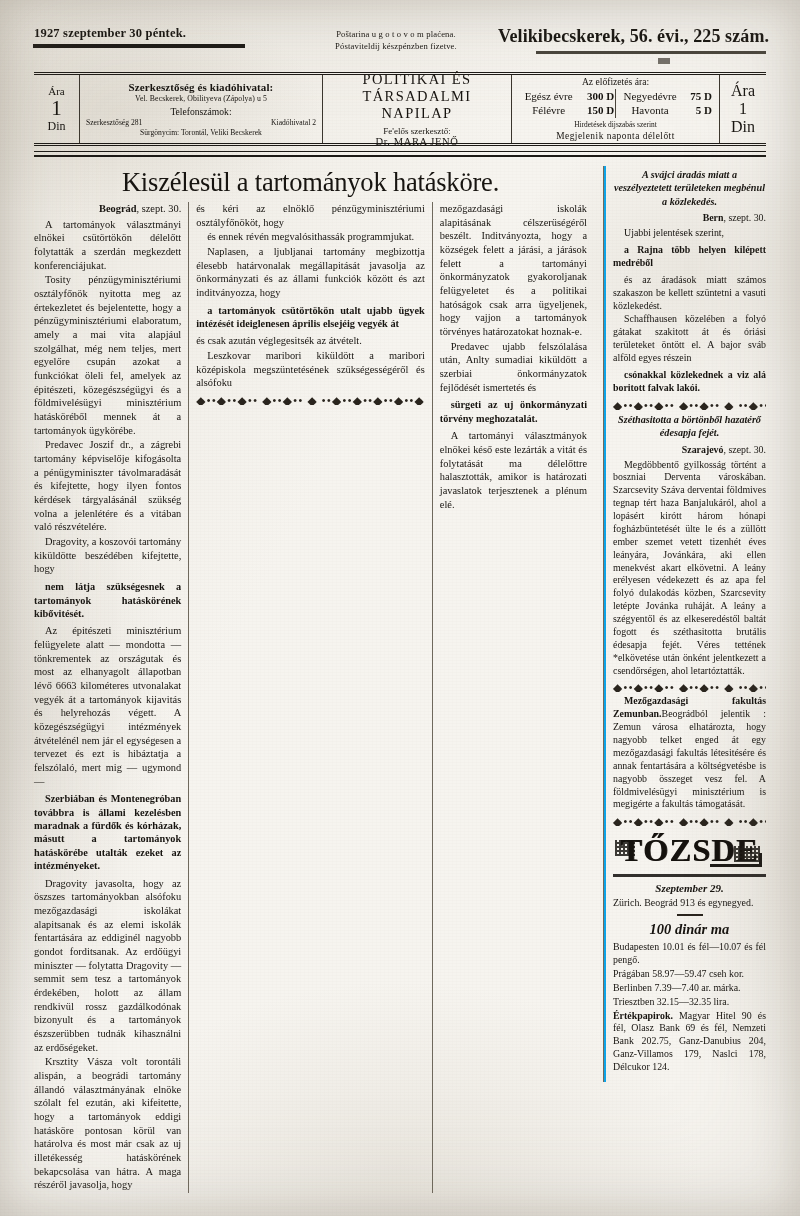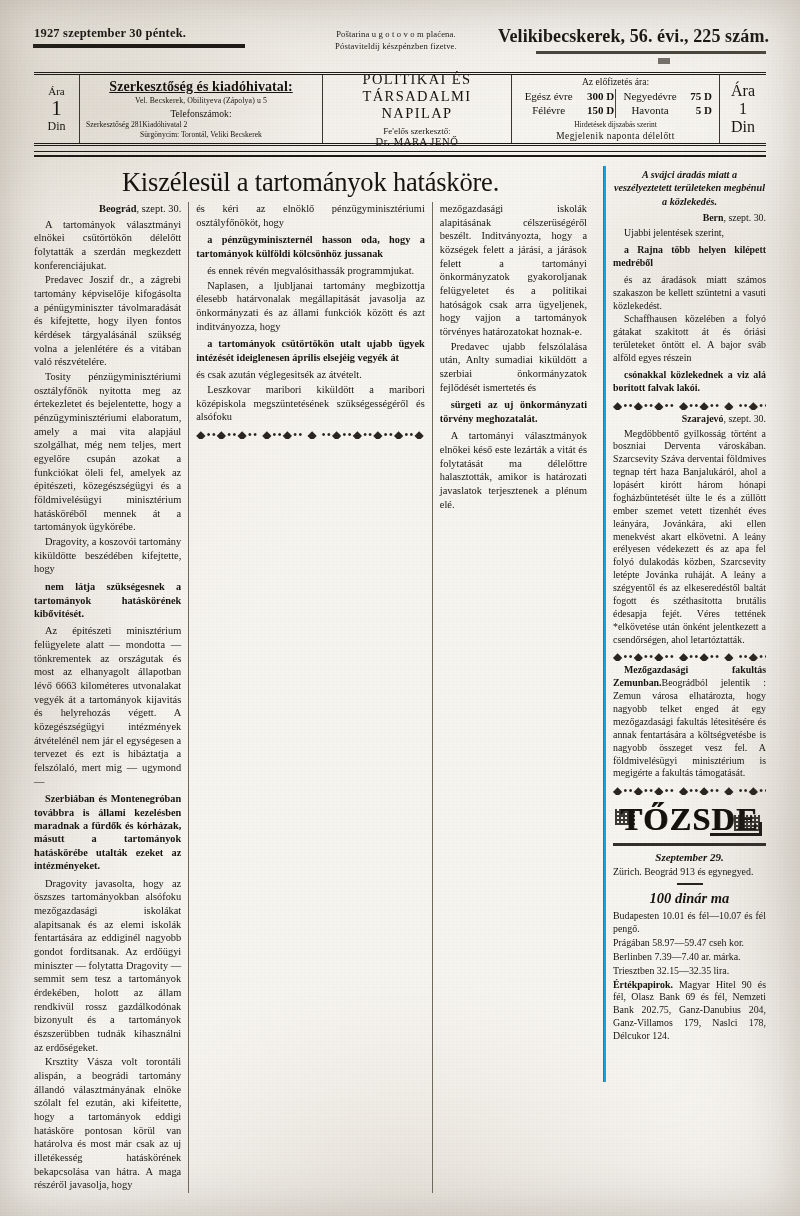--- a/index.html
+++ b/index.html
@@ -69,24 +69,24 @@
   .np{
     margin-top:8px;border-top:3px double #1d1a16;border-bottom:3px double #1d1a16;
     display:flex;align-items:stretch;height:68px;
   }
   .np-cell{display:flex;flex-direction:column;justify-content:center;padding:0 6px;box-sizing:border-box;}
   .np-price{width:46px;text-align:center;border-right:1px solid #3b362e;}
   .np-price .lbl{font-size:11px;}
   .np-price .num{font-size:21px;line-height:22px;font-weight:400;}
   .np-price .cur{font-size:12px;}
   .np-office{width:243px;text-align:center;border-right:1px solid #3b362e;line-height:1.28;}
-  .np-office .a{font-size:14px;font-weight:700;letter-spacing:.1px;text-decoration:underline;}
+  .np-office .a{font-size:11px;font-weight:700;letter-spacing:.1px;}
   .np-office .b{font-size:7.8px;letter-spacing:.1px;}
   .np-office .c{font-size:9.6px;margin-top:2px;}
-  .np-office .d{font-size:7.6px;display:flex;justify-content:flex-start;}
+  .np-office .d{font-size:7.6px;display:flex;justify-content:space-between;}
   .np-office .e{font-size:7.6px;}
   .np-mid{flex:1;text-align:center;border-right:1px solid #3b362e;}
   .np-mid .k{font-size:14.5px;letter-spacing:1.4px;}
   .np-mid .s1{font-size:9px;margin-top:4px;}
   .np-mid .s2{font-size:10.5px;letter-spacing:.6px;}
   .np-sub{width:208px;text-align:center;border-right:1px solid #3b362e;line-height:1.3;}
   .np-sub .h{font-size:9.6px;}
   .np-sub table{width:100%;border-collapse:collapse;font-size:11px;margin-top:1px;}
   .np-sub td{padding:0 1px;white-space:nowrap;}
   .np-sub td.r{text-align:right;font-weight:700;}
@@ -230,34 +230,33 @@
 
     <div class="lead-wrap">
 
       <h2 class="lead-head">Kiszélesül a tartományok hatásköre.</h2>
 
       <div class="split">
 
         <div>
           <p class="place"><b>Beográd</b><span>, szept. 30.</span></p>
           <p>A tartományok választmányi elnökei csütörtökön délelőtt folytatták a szerdán megkezdett konferenciájukat.</p>
+          <p>Tosity pénzügyminisztériumi osztályfőnök nyitotta meg az értekezletet és bejelentette, hogy a pénzügyminisztériumi elaboratum, amely a mai vita alapjául szolgálhat, még nem teljes, mert egyelőre csupán azokat a funkciókat öleli fel, amelyek az épitészeti, közegészségügyi és a földmivelésügyi minisztérium hatásköréből mennek át a tartományok ügykörébe.</p>
           <p>Predavec Joszif dr., a zágrebi tartomány képviselője kifogásolta a pénügyminiszter távolmaradását és kifejtette, hogy ilyen fontos kérdések tárgyalásánál szükség volna a jelenlétére és a vitában való részvételére.</p>
-          <p>Tosity pénzügyminisztériumi osztályfőnök nyitotta meg az értekezletet és bejelentette, hogy a pénzügyminisztériumi elaboratum, amely a mai vita alapjául szolgálhat, még nem teljes, mert egyelőre csupán azokat a funkciókat öleli fel, amelyek az épitészeti, közegészségügyi és a földmivelésügyi minisztérium hatásköréből mennek át a tartományok ügykörébe.</p>
           <p>Dragovity, a koszovói tartomány kiküldötte beszédében kifejtette, hogy</p>
           <p class="bq">nem látja szükségesnek a tartományok hatáskörének kibővitését.</p>
           <p>Az épitészeti minisztérium felügyelete alatt — mondotta — tönkrementek az országutak és most az elhanyagolt állapotban lévő 6663 kilométeres utvonalakat vegyék át a tartományok kijavitás és helyrehozás végett. A közegészségügyi intézmények átvételénél nem jár el egységesen a tervezet és ezt is hibáztatja a felszólaló, mert mig — ugymond —</p>
           <p class="bq">Szerbiában és Montenegróban továbbra is állami kezelésben maradnak a fürdők és kórházak, másutt a tartományok hatáskörébe utalták ezeket az intézményeket.</p>
           <p>Dragovity javasolta, hogy az öszszes tartományokban alsófoku mezőgazdasági iskolákat alapitsanak és az elemi iskolák fentartására az eddiginél nagyobb gondot forditsanak. Az erdőügyi miniszter — folytatta Dragovity — semmit sem tesz a tartományok érdekében, holott az állam rendkivül rossz gazdálkodónak bizonyult és a tartományok észszerübben tudnák kihasználni az erdőségeket.</p>
           <p>Krsztity Vásza volt torontáli alispán, a beográdi tartomány állandó választmányának elnöke szólalt fel ezután, aki kifeitette, hogy a tartományok eddigi hatásköre pontosan körül van határolva és most már csak az uj illetékesség hatáskörének bekapcsolása van hátra. A maga részéről javasolja, hogy</p>
 
         </div>
 
         <div>
           <p class="ni">és kéri az elnöklő pénzügyminisztériumi osztályfőnököt, hogy</p>
-          <p class="bq">a pénzügyminiszternél hasson oda, hogy a tartományok külföldi kölcsönhöz jussanak</p>
           <p>és ennek révén megvalósithassák programmjukat.</p>
           <p>Naplasen, a ljubljanai tartomány megbizottja élesebb határvonalak megállapitását javasolja az önkormányzati és az állami funkciók között és azt inditványozza, hogy</p>
           <p class="bq">a tartományok csütörtökön utalt ujabb ügyek intézését ideiglenesen április elsejéig vegyék át</p>
           <p class="ni">és csak azután véglegesitsék az átvételt.</p>
           <p>Leszkovar maribori kiküldött a maribori középiskola megszüntetésének szükségességéről és alsófoku</p>
 
           <div class="dots">◆••◆••◆•• ◆••◆•• ◆ ••◆••◆••◆••◆••◆</div>
         </div>
 
         <div>
@@ -275,20 +274,21 @@
       <div class="r-head">A svájci áradás miatt a veszélyeztetett területeken megbénul a közlekedés.</div>
       <p class="place"><b>Bern</b><span>, szept. 30.</span></p>
       <p>Ujabbi jelentések szerint,</p>
       <p class="bq">a Rajna több helyen kilépett medréből</p>
       <p>és az áradások miatt számos szakaszon be kellett szüntetni a vasuti közlekedést.</p>
       <p>Schaffhausen közelében a folyó gátakat szakitott át és óriási területeket öntött el. A bajor sváb alföld egyes részein</p>
       <p class="bq">csónakkal közlekednek a viz alá boritott falvak lakói.</p>
 
       <div class="dots">◆••◆••◆•• ◆••◆•• ◆ ••◆••◆••◆••◆••◆</div>
 
+      <div class="r-head">Széthasitotta a börtönből hazatérő édesapja fejét.</div>
       <p class="place"><b>Szarajevó</b><span>, szept. 30.</span></p>
       <p>Megdöbbentő gyilkosság történt a boszniai Derventa városkában. Szarcsevity Száva derventai földmives tegnap tért haza Banjalukáról, ahol a lopásért kirótt három hónapi fogházbüntetését ülte le és a züllött ember szemet vetett tizenhét éves leányára, Jovánkára, aki ellen menekvést akart elkövetni. A leány erélyesen védekezett és az apa fel folyó dulakodás közben, Szarcsevity letépte Jovánka ruháját. A leány a szégyentől és az elkeseredéstől baltát fogott és széthasitotta brutális édesapja fejét. Véres tettének *elkövetése után önként jelentkezett a csendőrségen, ahol letartóztatták.</p>
 
       <div class="dots">◆••◆••◆•• ◆••◆•• ◆ ••◆••◆••◆••◆••◆</div>
 
       <p><b class="dl">Mezőgazdasági fakultás Zemunban.</b><span>Beográdból jelentik : Zemun városa elhatározta, hogy nagyobb telket enged át egy mezőgazdasági fakultás létesitésére és annak fentartására a költségvetésbe is nagyobb összeget vesz fel. A földmivelésügyi minisztérium is megigérte a fakultás támogatását.</span></p>
 
       <div class="dots">◆••◆••◆•• ◆••◆•• ◆ ••◆••◆••◆••◆••◆</div>
 
       <div class="tozsde">

